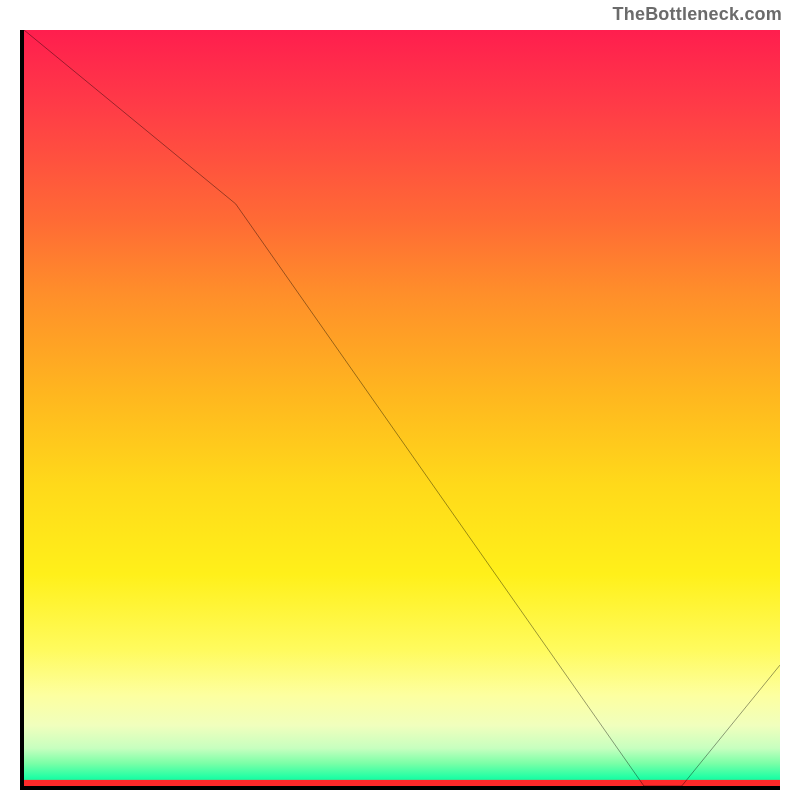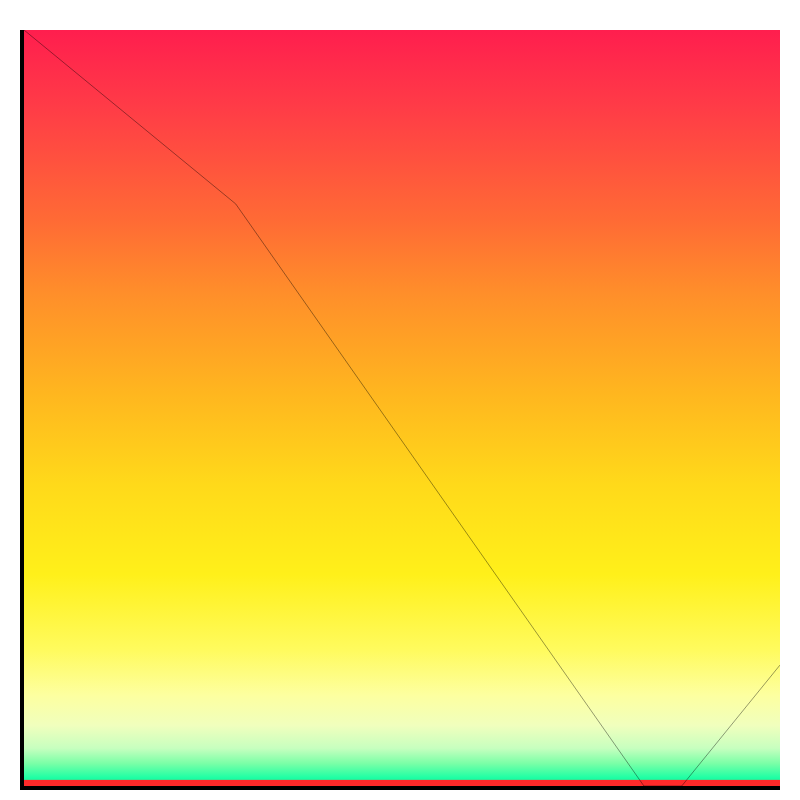--- a/index.html
+++ b/index.html
@@ -78,20 +78,21 @@
     font-size: 9px;
     letter-spacing: 0.5px;
     font-weight: 700;
     color: #ff1e1e;
   }
 </style>
 </head>
 <body>
 
 <div class="wrap">
+  <div class="attribution">TheBottleneck.com</div>
 
   <div class="plot">
     <div class="gradient"></div>
     <div class="thin-red-band"></div>
 
     <svg class="line" viewBox="0 0 100 100" preserveAspectRatio="none">
       <path id="curve-path" d="M0.00 0.00 L28.00 23.00 L82.00 100.00 L87.00 100.00 L100.00 84.00" fill="none" stroke="#000" stroke-width="0.4" vector-effect="non-scaling-stroke"></path>
     </svg>
 
     <div class="watermark" id="watermark" style="left: 81%; transform: translateX(-50%);"></div>

